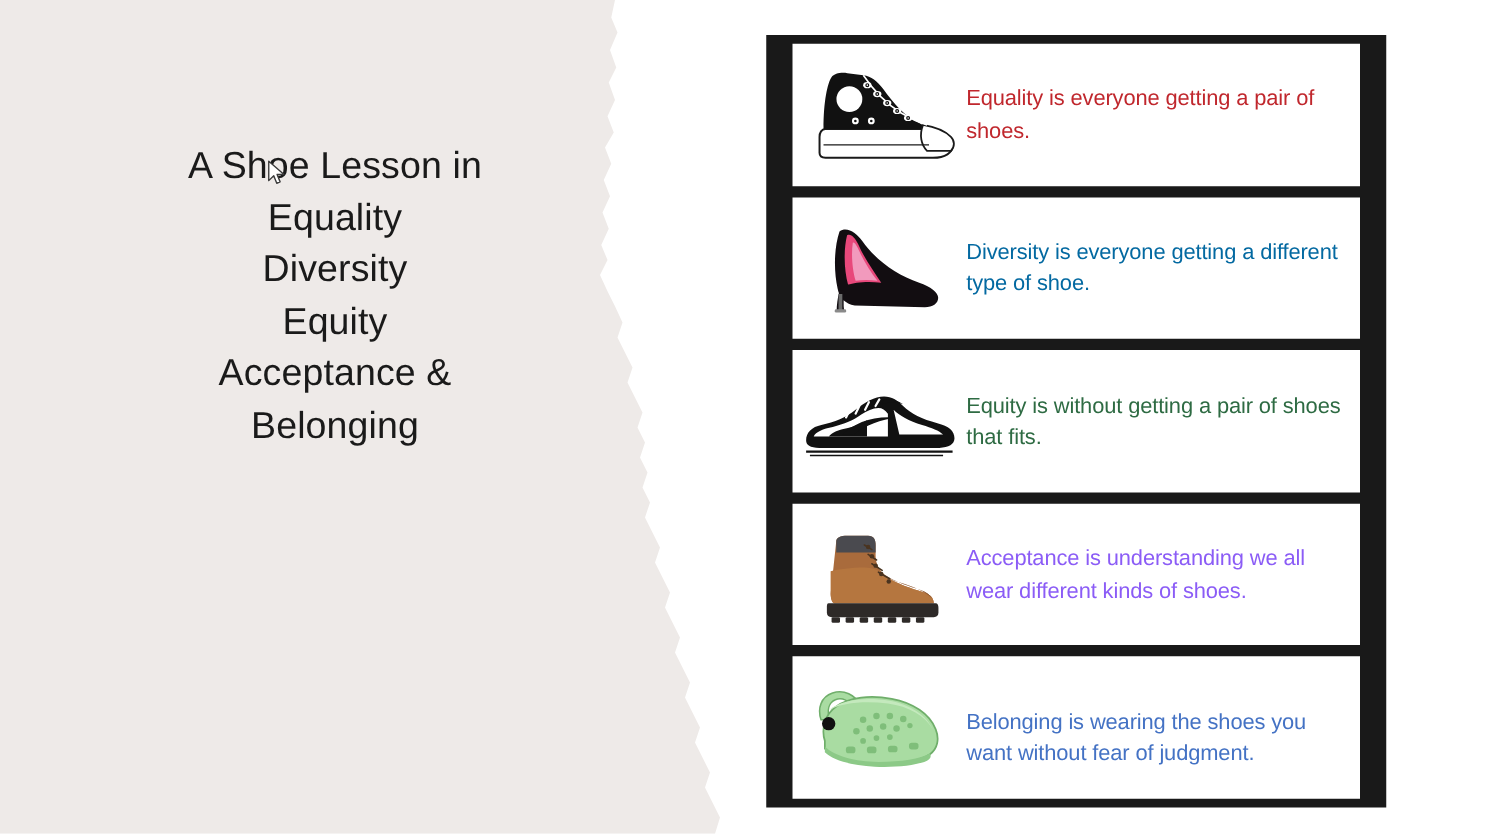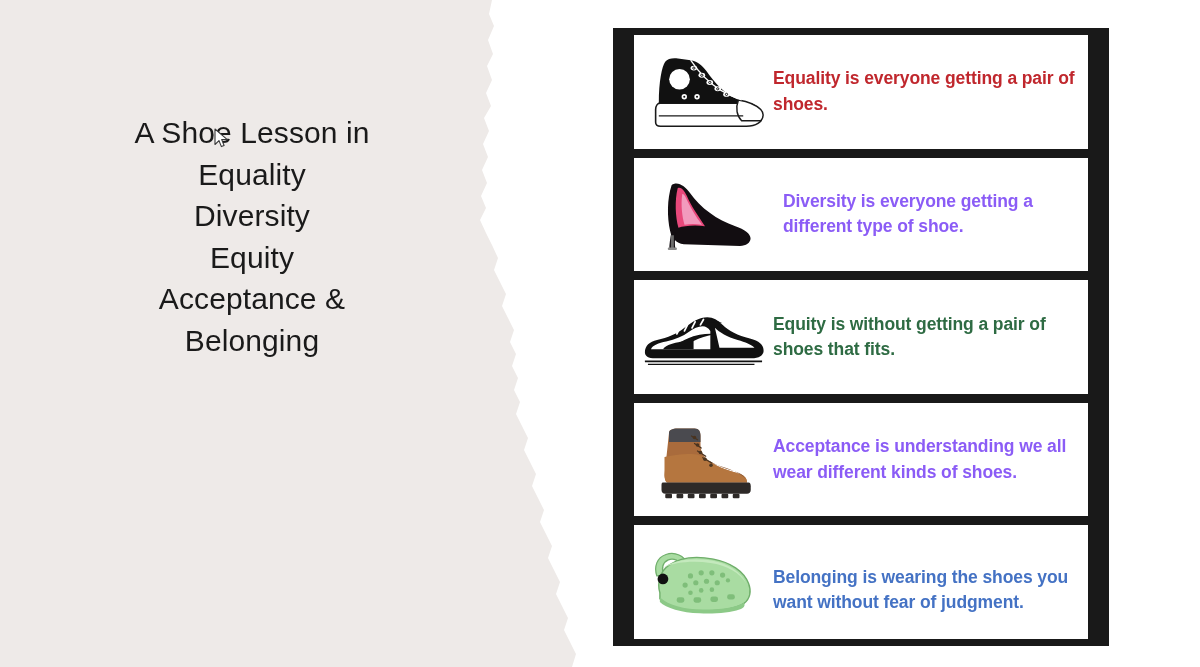--- a/index.html
+++ b/index.html
@@ -21,21 +21,21 @@
   #left-panel{
     position:absolute;left:0;top:0;
     width:600px;height:667px;
     overflow:hidden;
   }
   #left-panel svg{display:block;}
 
   
   #title-block{
     position:absolute;
-    left:62px;top:112px;
+    left:78px;top:112px;
     width:380px;
     text-align:center;
     color:#1a1a1a;
     font-size:30px;
     line-height:41.5px;
     font-weight:400;
     letter-spacing:.1px;
     white-space:pre-line;
     pointer-events:none;
   }
@@ -79,29 +79,29 @@
     height:100%;
     display:flex;
     align-items:center;
     justify-content:center;
     box-sizing:border-box;
   }
   .row-art svg{display:block;max-width:100%;max-height:100%;}
   .row-text{
     flex:1 1 auto;
     font-size:17.5px;
-    font-weight:bold;
+    font-weight:normal;
     line-height:1.45;
     letter-spacing:-0.1px;
     padding-left:2px;
     padding-right:4px;
     box-sizing:border-box;
   }
   .c-equality{color:#C0272D;}
-  .c-diversity{color:#8b5cf6;margin-left:10px;}
+  .c-diversity{color:#0369a1;}
   .c-equity{color:#2E6B43;}
   .c-acceptance{color:#8b5cf6;}
   .c-belonging{color:#4472C4;margin-top:16px;}
 </style>
 </head>
 <body>
 
 <div id="slide">
 
   <div id="left-panel">

